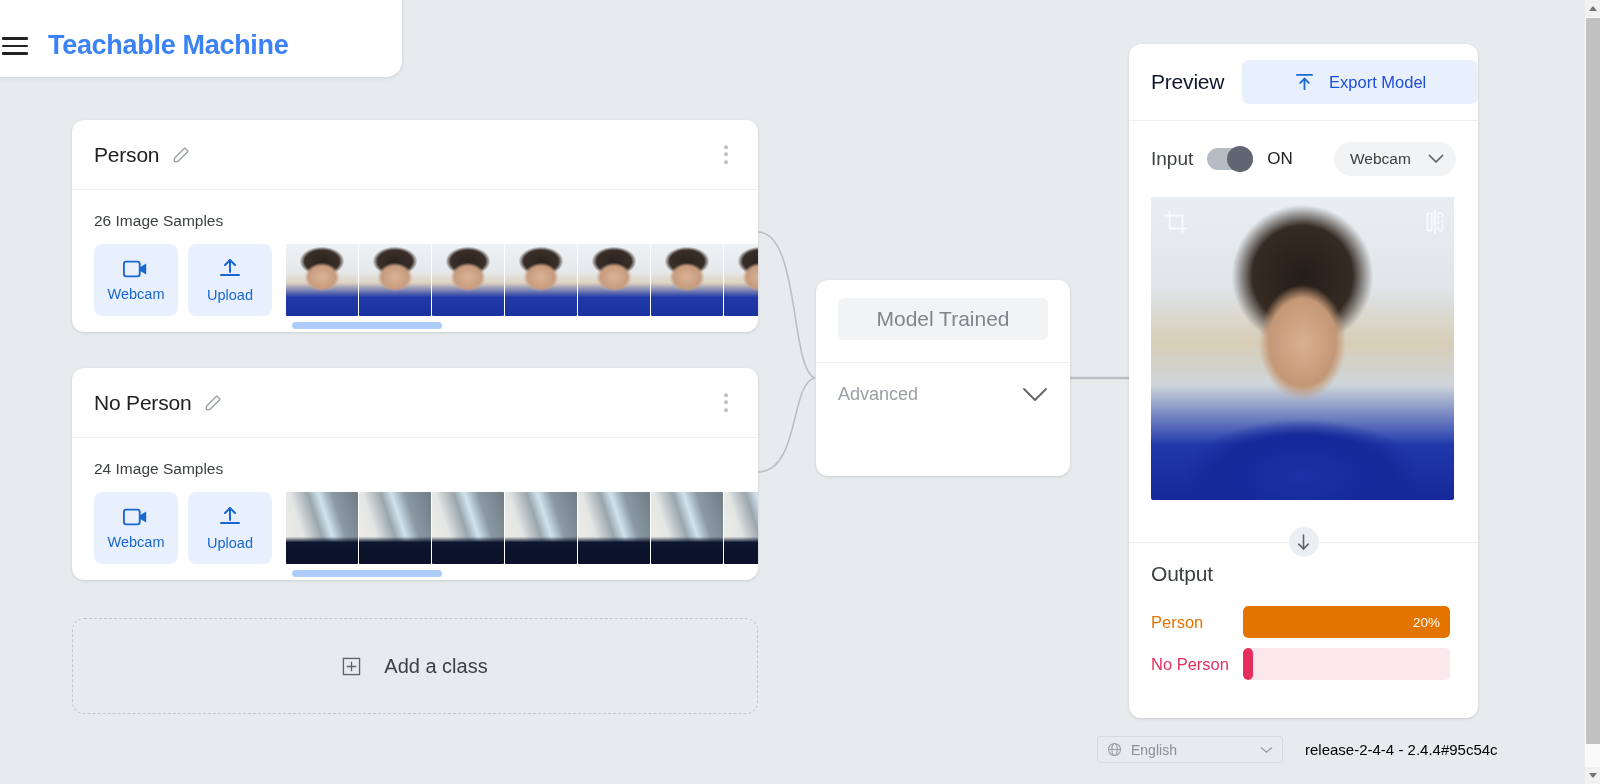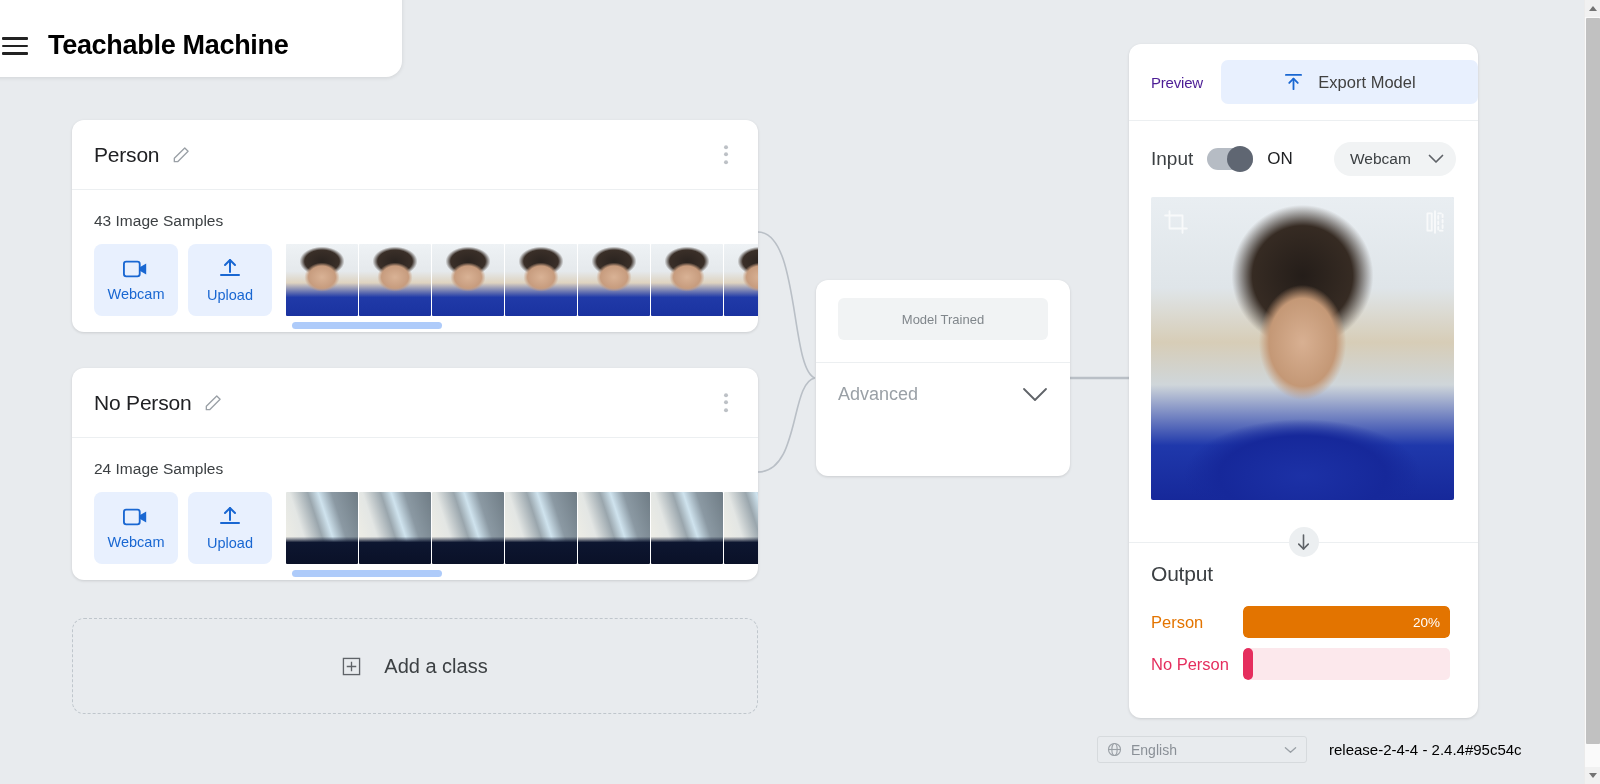--- a/index.html
+++ b/index.html
@@ -26,21 +26,21 @@
     display: flex; align-items: flex-end;
     padding: 0 0 14px 22px;
   }
   .hamburger {
     width: 26px; height: 18px;
     display: flex; flex-direction: column; justify-content: space-between;
     margin: 0 20px 8px 0; cursor: pointer;
   }
   .hamburger i { display:block; height: 2.6px; background:#222; border-radius: 1px; }
   .brand {
-    font-size: 27px; font-weight: bold; color: #000000;
+    font-size: 27px; font-weight: bold; color: #3b82f6;
     letter-spacing: -0.3px; line-height: 1;
     margin-bottom: 4px;
   }
 
   
   .connectors { position: absolute; left: 0; top: 0; width: 1600px; height: 784px; pointer-events:none; }
 
   
   .class-card {
     position: absolute;
@@ -122,21 +122,21 @@
   .training {
     position: absolute; left: 816px; top: 280px;
     width: 254px; height: 196px;
     background: #fff; border-radius: 12px;
     box-shadow: 0 1px 3px rgba(0,0,0,.13);
     overflow: hidden;
   }
   .training-title { font-size: 21px; color: #202124; padding: 22px 0 0 22px; letter-spacing:-0.2px; }
   .train-btn {
     margin: 18px 22px 0 22px; height: 42px; border-radius: 6px;
-    background: #f1f3f4; color: #80868b; font-size: 13px;
+    background: #f1f3f4; color: #80868b; font-size: 21px;
     display: flex; align-items: center; justify-content: center; cursor: pointer;
   }
   .training-divider { margin-top: 22px; height: 1px; background: #eceff1; }
   .advanced-row {
     height: 62px; display: flex; align-items: center; justify-content: space-between;
     padding: 0 22px; cursor: pointer;
   }
   .advanced-row .label { font-size: 18px; color: #9aa0a6; }
 
   
@@ -144,24 +144,24 @@
     position: absolute; left: 1129px; top: 44px;
     width: 349px; height: 674px;
     background: #fff; border-radius: 12px;
     box-shadow: 0 1px 3px rgba(0,0,0,.13);
     overflow: hidden;
   }
   .preview-head {
     height: 77px; display: flex; align-items: center;
     padding: 0 0 0 22px; border-bottom: 1px solid #eceff1;
   }
-  .preview-title { font-size: 15px; color: #4c1d95; letter-spacing:-0.2px; }
+  .preview-title { font-size: 21px; color: #0f172a; letter-spacing:-0.2px; }
   .export-btn {
     margin-left: 18px; height: 44px; flex: 1 1 auto;
-    background: #e8f0fe; border-radius: 7px; color: #404040;
+    background: #e8f0fe; border-radius: 7px; color: #1d4ed8;
     display: flex; align-items: center; justify-content: center; gap: 14px;
     font-size: 16.5px; cursor: pointer;
   }
   .input-row {
     height: 76px; display: flex; align-items: center; padding: 0 22px; gap: 14px;
   }
   .input-label { font-size: 19px; color: #3c4043; }
   .toggle {
     width: 46px; height: 22px; border-radius: 11px; background: #b6bcc4;
     position: relative; cursor: pointer;
@@ -216,21 +216,21 @@
     padding-right: 10px;
   }
   .out-pct { color: #fff; font-size: 13.5px; }
 
   
   .footer {
     position: absolute; left: 1097px; top: 736px;
     display: flex; align-items: center; gap: 22px;
   }
   .lang-select {
-    width: 210px; height: 27px; border: 1px solid #d6dadd; border-radius: 3px;
+    width: 186px; height: 27px; border: 1px solid #d6dadd; border-radius: 3px;
     background: #e8ebee; display: flex; align-items: center; gap: 9px;
     padding: 0 9px; font-size: 14px; color: #8a9097; cursor: pointer;
   }
   .lang-select .chev { margin-left: auto; }
   .version { font-size: 15px; color: #000000; }
 
   
   .scrollbar {
     position: absolute; right: 0; top: 0; width: 16px; height: 784px;
     background: #fafafa; border-left: 1px solid #ebebeb;
@@ -278,21 +278,21 @@
           <path d="M16.5 3.5l4 4L8 20H4v-4z"></path>
         </svg>
       </span>
       <div class="kebab">
           <i></i>
           <i></i>
           <i></i>
         </div>
     </div>
     <div class="class-body">
-      <div class="samples-label">43 Image Samples</div>
+      <div class="samples-label">26 Image Samples</div>
       <div class="sample-row">
         <div class="action-btn">
           <svg width="26" height="20" viewBox="0 0 28 20" fill="none" stroke="#1967d2" stroke-width="2" stroke-linejoin="round">
             <rect x="1" y="2" width="17" height="16" rx="2.5"></rect>
             <path d="M18 8l7-4v12l-7-4z" fill="#1967d2" stroke="none"></path>
           </svg>
           <span>Webcam</span>
         </div>
         <div class="action-btn">
           <svg width="24" height="22" viewBox="0 0 24 22" fill="none" stroke="#1967d2" stroke-width="2" stroke-linecap="round" stroke-linejoin="round">

